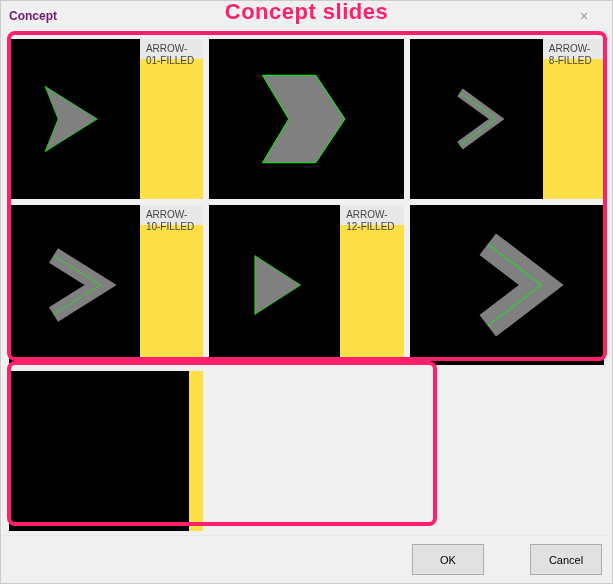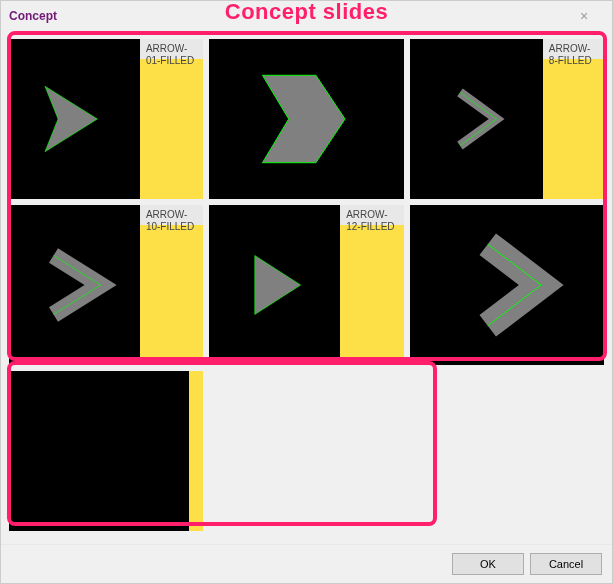--- a/index.html
+++ b/index.html
@@ -114,25 +114,26 @@
     .button-bar {
       display: flex;
       justify-content: flex-end;
       gap: 6px;
       padding: 8px 10px 8px 8px;
       border-top: 1px solid #e8e8e8;
       background: #f0f0f0;
     }
     .btn {
       min-width: 72px;
-      height: 22px;
+      height: 31px;
       font-size: 11px;
       background: #e1e1e1;
       border: 1px solid #adadad;
       cursor: pointer;
+      margin-left: 40px;
     }
   </style>
 </head>
 <body>
 
 <div class="window">
 
   <div class="titlebar">
     <span class="titlebar-title">Concept</span>
     <div class="close-btn">

